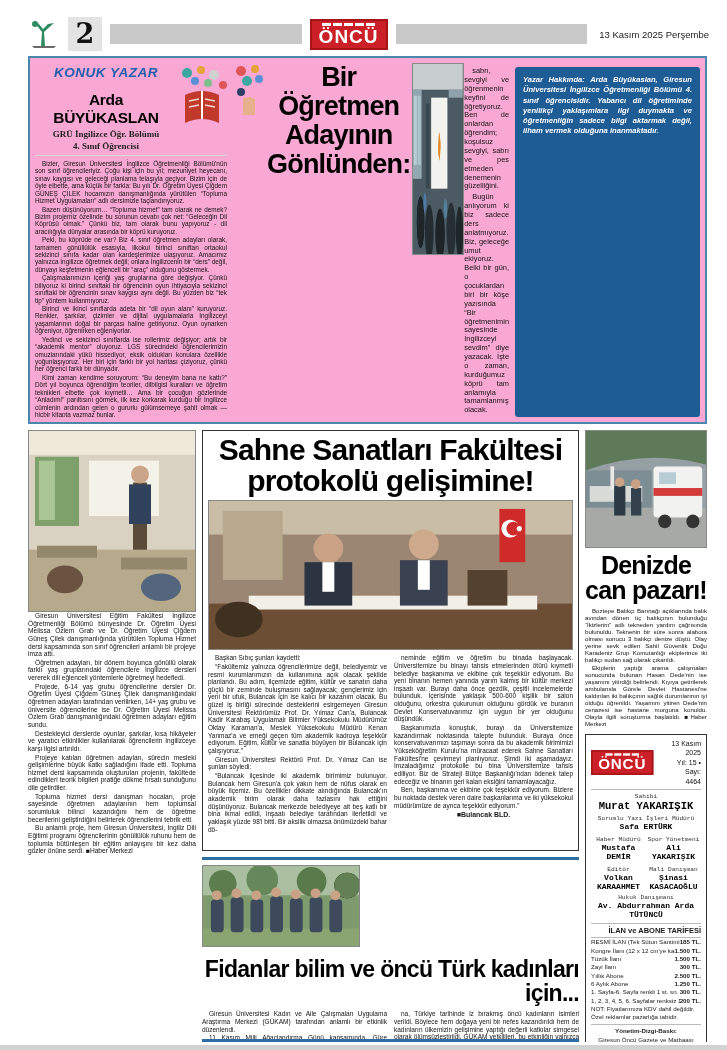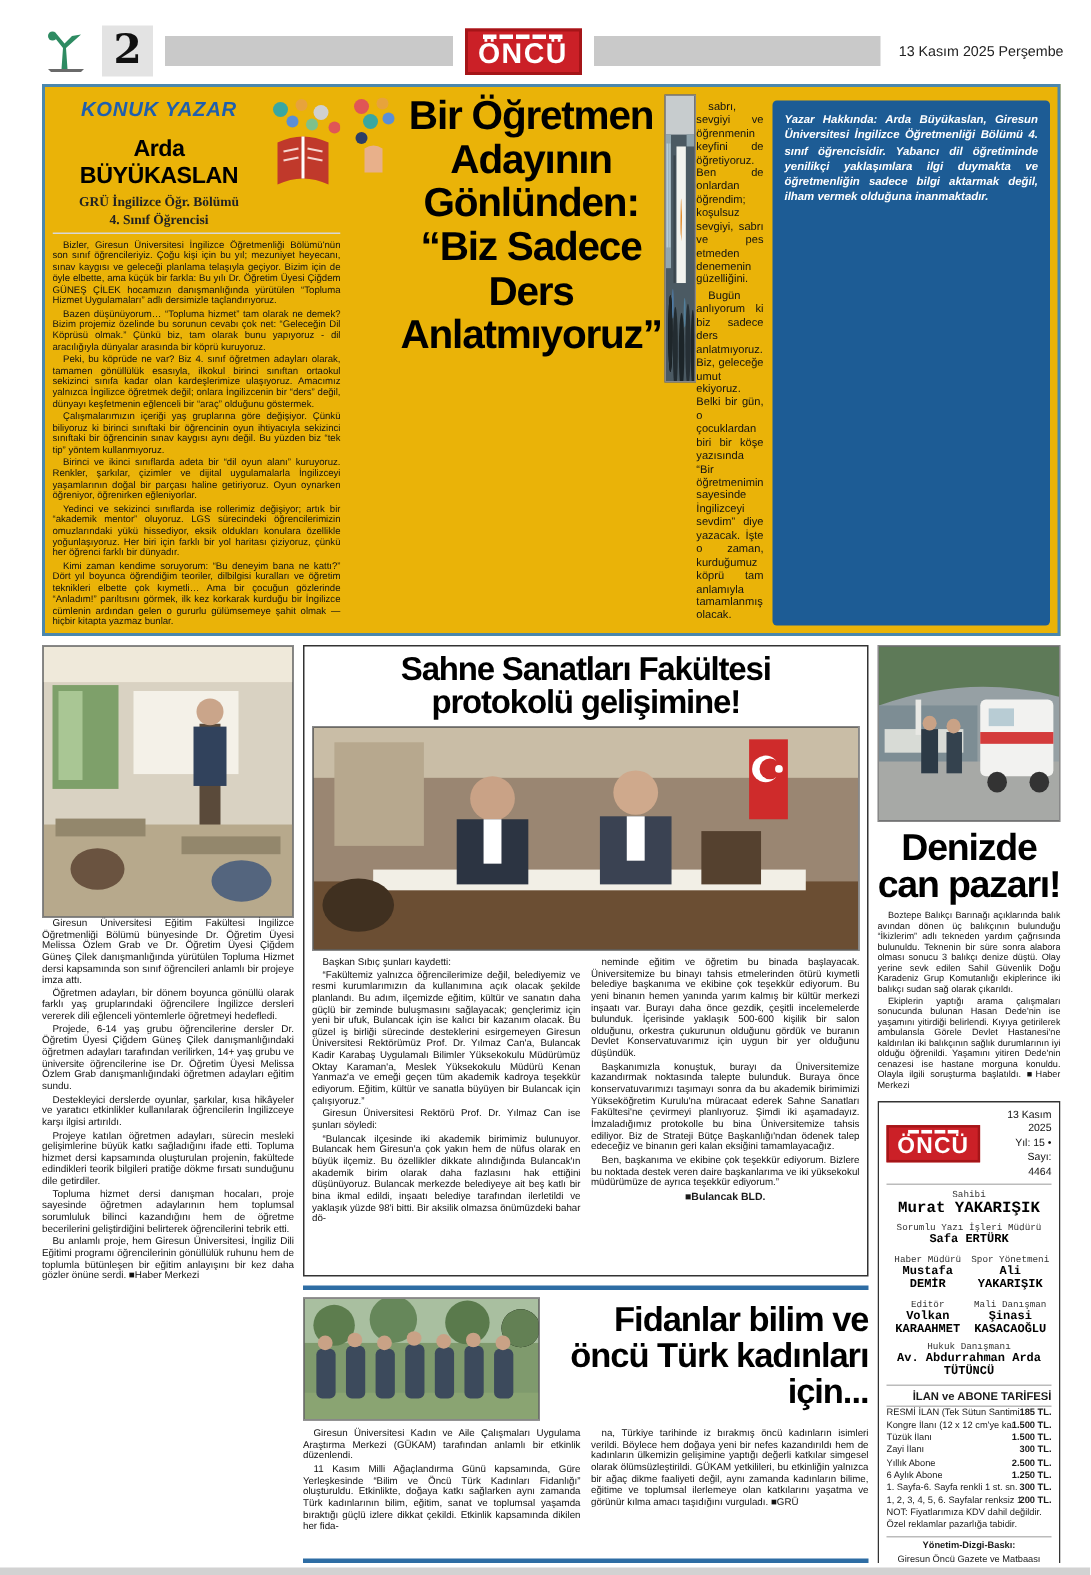--- a/index.html
+++ b/index.html
@@ -12,21 +12,21 @@
   .hdr-logo-icon { width:32px; height:32px; flex:0 0 auto; }
   .pagenum { width:34px; height:34px; background:#e3e3e3; font-family:"DejaVu Serif", serif; font-weight:bold; font-size:27px; text-align:center; line-height:34px; color:#111; }
   .hdr-bar { flex:1 1 auto; height:20px; background:#c9c9c9; }
   .oncu-logo { background:#cb2027; border:2px solid #a51518; color:#fff; text-align:center; padding:1px 7px 2px; line-height:1; }
   .oncu-logo .deco { display:flex; justify-content:center; gap:2px; margin:1px 0 1px; }
   .oncu-logo .deco i { display:block; width:9px; height:3px; background:#fff; }
   .oncu-logo .word { font-weight:bold; font-size:19px; letter-spacing:1px; }
   .hdr-date { font-size:9.5px; color:#222; white-space:nowrap; padding-left:4px; }
 
   
-  .top-block { position:absolute; top:56px; left:28px; width:679px; height:368px; border:2px solid #4b87ad; background:#eab308; display:flex; padding:5px; gap:6px; }
+  .top-block { position:absolute; top:56px; left:28px; width:679px; height:368px; border:2px solid #4b87ad; background:#f9a8d4; display:flex; padding:5px; gap:6px; }
   .guest-col { width:192px; flex:0 0 auto; overflow:hidden; }
   .guest-head { position:relative; text-align:center; padding:2px 52px 4px 2px; border-bottom:1px solid #d8d8d8; margin-bottom:4px; }
   .kicker { color:#1f5fae; font-style:italic; font-weight:bold; font-size:13.5px; letter-spacing:.5px; }
   .guest-name { font-weight:800; font-size:15.5px; letter-spacing:-.3px; color:#000; margin-top:11px; }
   .guest-affil { font-weight:bold; font-size:9px; color:#222; margin-top:2px;font-family:Liberation Serif, serif; }
   .guest-illus { position:absolute; right:0; top:2px; width:50px; height:66px; }
   .body-txt p { font-size:6.4px; line-height:1.16; text-align:justify; text-indent:7px; color:#111; margin-bottom:1px; }
   .feature-col { flex:1 1 auto; display:flex; flex-direction:row; }
   .feature-headline { position:relative; text-align:center; padding:0 2px 2px 34px; }
   .feature-headline .l1, .feature-headline .l2 { font-weight:800; color:#000; font-size:27px; line-height:1.08; letter-spacing:-.8px; }
@@ -42,29 +42,29 @@
   .mid { position:absolute; top:430px; left:28px; width:679px; height:612px; display:flex; gap:6px; }
   .col-left { width:168px; flex:0 0 auto; overflow:hidden; }
   .col-center { width:377px; flex:0 0 auto; display:flex; flex-direction:column; gap:6px; }
   .col-right { flex:1 1 auto; overflow:hidden; }
 
   .photo-left-class { height:182px; }
   .h2-left { font-weight:800; font-size:24px; line-height:1.02; text-align:center; letter-spacing:-.8px; margin:6px 0 5px; color:#000; }
   .col-left .body-txt p { font-size:6.6px; }
 
   .sahne-box { border:1px solid #333; padding:4px 5px; height:421px; overflow:hidden; }
-  .h2-sahne { font-weight:800; font-size:22px; line-height:1.02; text-align:center; letter-spacing:-.8px; color:#000; margin-bottom:4px; }
+  .h2-sahne { font-weight:800; font-size:30px; line-height:1.02; text-align:center; letter-spacing:-.8px; color:#000; margin-bottom:4px; }
   .photo-sign { height:150px; }
   .two-cols { display:flex; gap:7px; margin-top:4px; }
   .two-cols .c { flex:1 1 0; }
   .two-cols p { font-size:6.5px; line-height:1.18; text-align:justify; text-indent:7px; color:#111; margin-bottom:1px; }
   .src-line { text-align:center; font-weight:bold; font-size:7px; margin-top:2px; }
 
   .fidan-box { border-top:3px solid #2e6da4; border-bottom:3px solid #2e6da4; padding:5px 0 4px; flex:1; overflow:hidden; }
-  .fidan-head { display:flex; gap:8px; }
+  .fidan-head { display:flex; gap:8px;flex-direction:column; }
   .photo-group { width:158px; height:82px; flex:0 0 auto; }
   .h2-fidan { flex:1; font-weight:800; font-size:23px; line-height:1.05; text-align:right; letter-spacing:-.7px; color:#000; padding-top:2px; }
   .fidan-box .two-cols { margin-top:5px; }
 
   .deniz-box { overflow:hidden; }
   .photo-harbor { height:118px; }
   .h2-deniz { font-weight:800; font-size:25px; line-height:1.0; text-align:center; letter-spacing:-.8px; margin:5px 0 4px; color:#000; }
   .deniz-box .body-txt p { font-size:6.1px; line-height:1.15; }
 
   
@@ -150,21 +150,20 @@
       <div class="feature-headline">
         <svg class="headline-illus" viewBox="0 0 32 52">
           <circle cx="8" cy="6" r="5" fill="#e05656"></circle>
             <circle cx="22" cy="4" r="4" fill="#e7a33c"></circle>
           <circle cx="14" cy="16" r="5" fill="#3aa7a0"></circle>
             <circle cx="26" cy="14" r="4" fill="#5b8fd6"></circle>
           <circle cx="8" cy="27" r="4" fill="#2c3e66"></circle>
           <path d="M10 34 Q16 30 22 34 L22 50 L10 50 Z" fill="#e8b08a"></path>
         </svg>
         <div class="l1">Bir Öğretmen Adayının Gönlünden:</div>
-        <div class="l2">“Biz Sadece Ders Anlatmıyoruz”</div>
       </div>
       <div class="photo-frame photo-top">
         <svg width="100%" height="100%" viewBox="0 0 460 192" preserveAspectRatio="none">
           <rect width="460" height="192" fill="#4b5a63"></rect>
           <rect width="460" height="26" fill="#c7ccce"></rect>
           <rect x="0" y="26" width="80" height="90" fill="#93a7b0"></rect>
           <rect x="8" y="32" width="28" height="70" fill="#b8cdd6"></rect>
           <rect x="44" y="32" width="28" height="70" fill="#aec3cc"></rect>
           <rect x="168" y="34" width="150" height="92" fill="#f2f3ef"></rect>
           <path d="M235 76 q8 -14 16 0 q10 4 2 12 l-6 10 l-8 -4 q-12 -2 -4 -18z" fill="#e08a28"></path>

